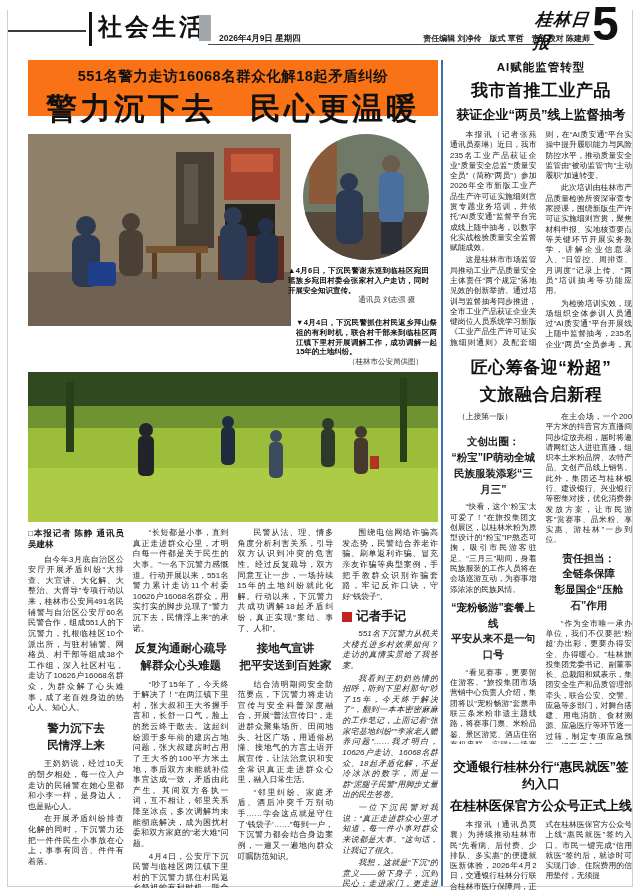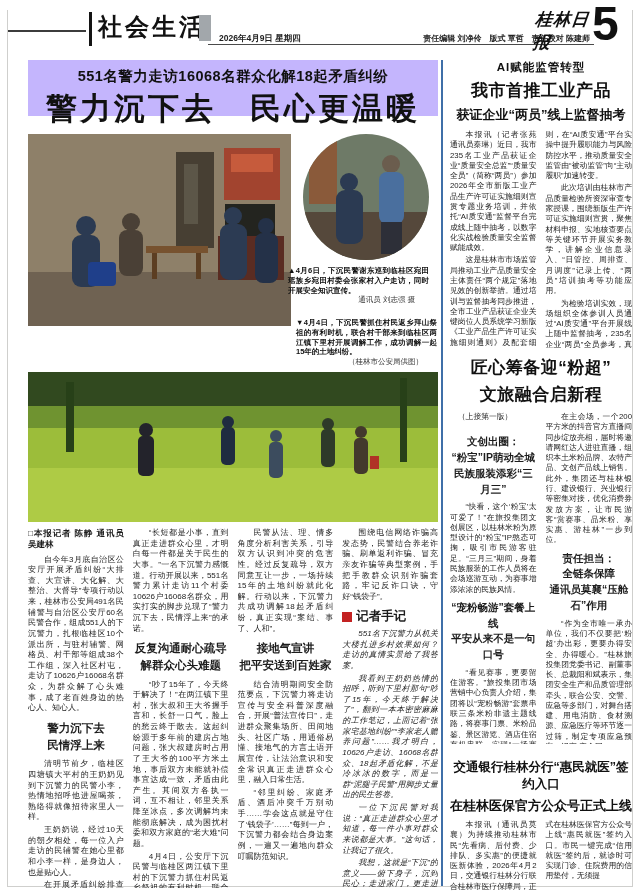--- a/index.html
+++ b/index.html
@@ -17,21 +17,21 @@
   .h-vbar  { position:absolute; left:89px; top:12px; width:3px; height:34px; background:#141414; }
   .h-title { position:absolute; left:98px; top:11px; font-size:24px; font-weight:900; letter-spacing:3px; }
   .h-sq    { position:absolute; left:199px; top:15px; width:12px; height:26px; background:#a2a7ab; }
   .h-date  { position:absolute; left:219px; top:33px; font-size:8.5px; font-weight:bold; color:#222; }
   .h-rule  { position:absolute; left:208px; top:44px; width:386px; height:1px; background:#4a4a4a; }
   .h-credits { position:absolute; left:390px; top:33px; width:200px; text-align:right; font-size:8px; font-weight:bold; color:#222; }
   .h-masthead { position:absolute; left:534px; top:8px; width:60px; font-family:"Liberation Serif","DejaVu Serif",serif; font-style:italic; font-weight:900; font-size:17px; letter-spacing:1px; transform:skewX(-6deg); }
   .h-pagenum { position:absolute; left:592px; top:0px; font-size:48px; font-weight:900; line-height:1; }
 
   
-  .lead-panel { position:absolute; left:28px; top:60px; width:410px; height:56px; background:#c4b5fd; text-align:center; }
+  .lead-panel { position:absolute; left:28px; top:60px; width:410px; height:56px; background:#f97316; text-align:center; }
   .lead-kicker { padding-top:7px; font-size:14.5px; font-weight:bold; letter-spacing:0.5px; }
   .lead-headline { margin-top:2px; font-size:31px; font-weight:900; letter-spacing:3px; }
 
   
   .photo1 { position:absolute; left:28px; top:134px; width:263px; height:192px; overflow:hidden; }
   .photo-circle { position:absolute; left:303px; top:134px; width:126px; height:126px; border-radius:50%; overflow:hidden; }
   .photo3 { position:absolute; left:28px; top:372px; width:410px; height:150px; overflow:hidden; }
   .photo1 svg, .photo-circle svg, .photo3 svg { display:block; }
 
   .cap { font-size:7.5px; font-weight:bold; line-height:1.3; text-align:justify; color:#111; }
@@ -161,21 +161,20 @@
   </div>
 
   <div class="main-text">
     <div class="mcol">
       <div class="byline">□本报记者 陈静  通讯员 吴建林</div>
       <p>自今年3月底自治区公安厅开展矛盾纠纷“大排查、大宣讲、大化解、大整治、大督导”专项行动以来，桂林市公安局491名民辅警与自治区公安厅60名民警合作，组成551人的下沉警力，扎根临桂区10个派出所，与驻村辅警、网格员、村干部等组成38个工作组，深入社区村屯，走访了10626户16068名群众，为群众解了心头难事，成了老百姓身边的热心人、知心人。</p>
       <div class="subhead">
         <div>警力沉下去</div>
         <div>民情浮上来</div>
       </div>
-      <p>清明节前夕，临桂区四塘镇大平村的王奶奶见到下沉警力的民警小李，热情地招呼他进屋喝茶，熟络得就像招待家里人一样。</p>
       <p>王奶奶说，经过10天的朝夕相处，每一位入户走访的民辅警在她心里都和小李一样，是身边人，也是贴心人。</p>
       <p>在开展矛盾纠纷排查化解的同时，下沉警力还把一件件民生小事放在心上，事事有回音、件件有着落。</p>
     </div>
     <div class="mcol">
       <p>“长短都是小事，直到真正走进群众心里，才明白每一件都是关于民生的大事。”一名下沉警力感慨道。行动开展以来，551名警力累计走访11个村委10626户16068名群众，用实打实的脚步兑现了“警力沉下去，民情浮上来”的承诺。</p>
       <div class="subhead">
         <div>反复沟通耐心疏导</div>
         <div>解群众心头难题</div>
       </div>
       <p>“吵了15年了，今天终于解决了！”在两江镇下里村，张大叔和王大爷握手言和，长舒一口气，脸上的愁云终于散去。这起纠纷源于多年前的建房占地问题，张大叔建房时占用了王大爷的100平方米土地，事后双方未能就补偿事宜达成一致，矛盾由此产生。其间双方各执一词，互不相让，邻里关系降至冰点，多次调解均未能彻底解决，成为困扰村委和双方家庭的“老大难”问题。</p>
@@ -236,21 +235,21 @@
             <div>“宠粉畅游”套餐上线</div>
             <div>平安从来不是一句口号</div>
           </div>
           <p>“看见赛事，更要留住游客。”旅投集团市场营销中心负责人介绍，集团将以“宠粉畅游”套票串联三条米粉非遗主题线路，将赛事门票、米粉品鉴、景区游览、酒店住宿有机串联，实现“一场赛事带动一条产业链”。</p>
         </div>
         <div class="sb-col">
           <p>在主会场，一个200平方米的抖音官方直播间同步绽放亮相，届时将邀请网红达人进驻直播，组织本土米粉品牌、农特产品、文创产品线上销售。此外，集团还与桂林银行、建设银行、兴业银行等密集对接，优化消费券发放方案，让市民游客“赏赛事、品米粉、享实惠、游桂林”一步到位。</p>
           <div class="sb-sub">
             <div>责任担当：</div>
             <div>全链条保障</div>
-            <div>通讯员莫襄“压舱石”作用</div>
+            <div>彰显国企“压舱石”作用</div>
           </div>
           <p>“作为全市唯一承办单位，我们不仅要把‘粉超’办出彩，更要办得安全、办得暖心。”桂林旅投集团党委书记、副董事长、总裁阳和斌表示，集团安全生产和品质管理部牵头，联合公安、交警、应急等多部门，对舞台搭建、用电消防、食材溯源、应急医疗等环节逐一过筛，制定专项应急预案，织密“安全网”。</p>
 
         </div>
       </div>
     </div>
 
     <div class="artC">
       <div class="sb-h-sm">交通银行桂林分行“惠民就医”签约入口</div>
       <div class="sb-h-md">在桂林医保官方公众号正式上线</div>

